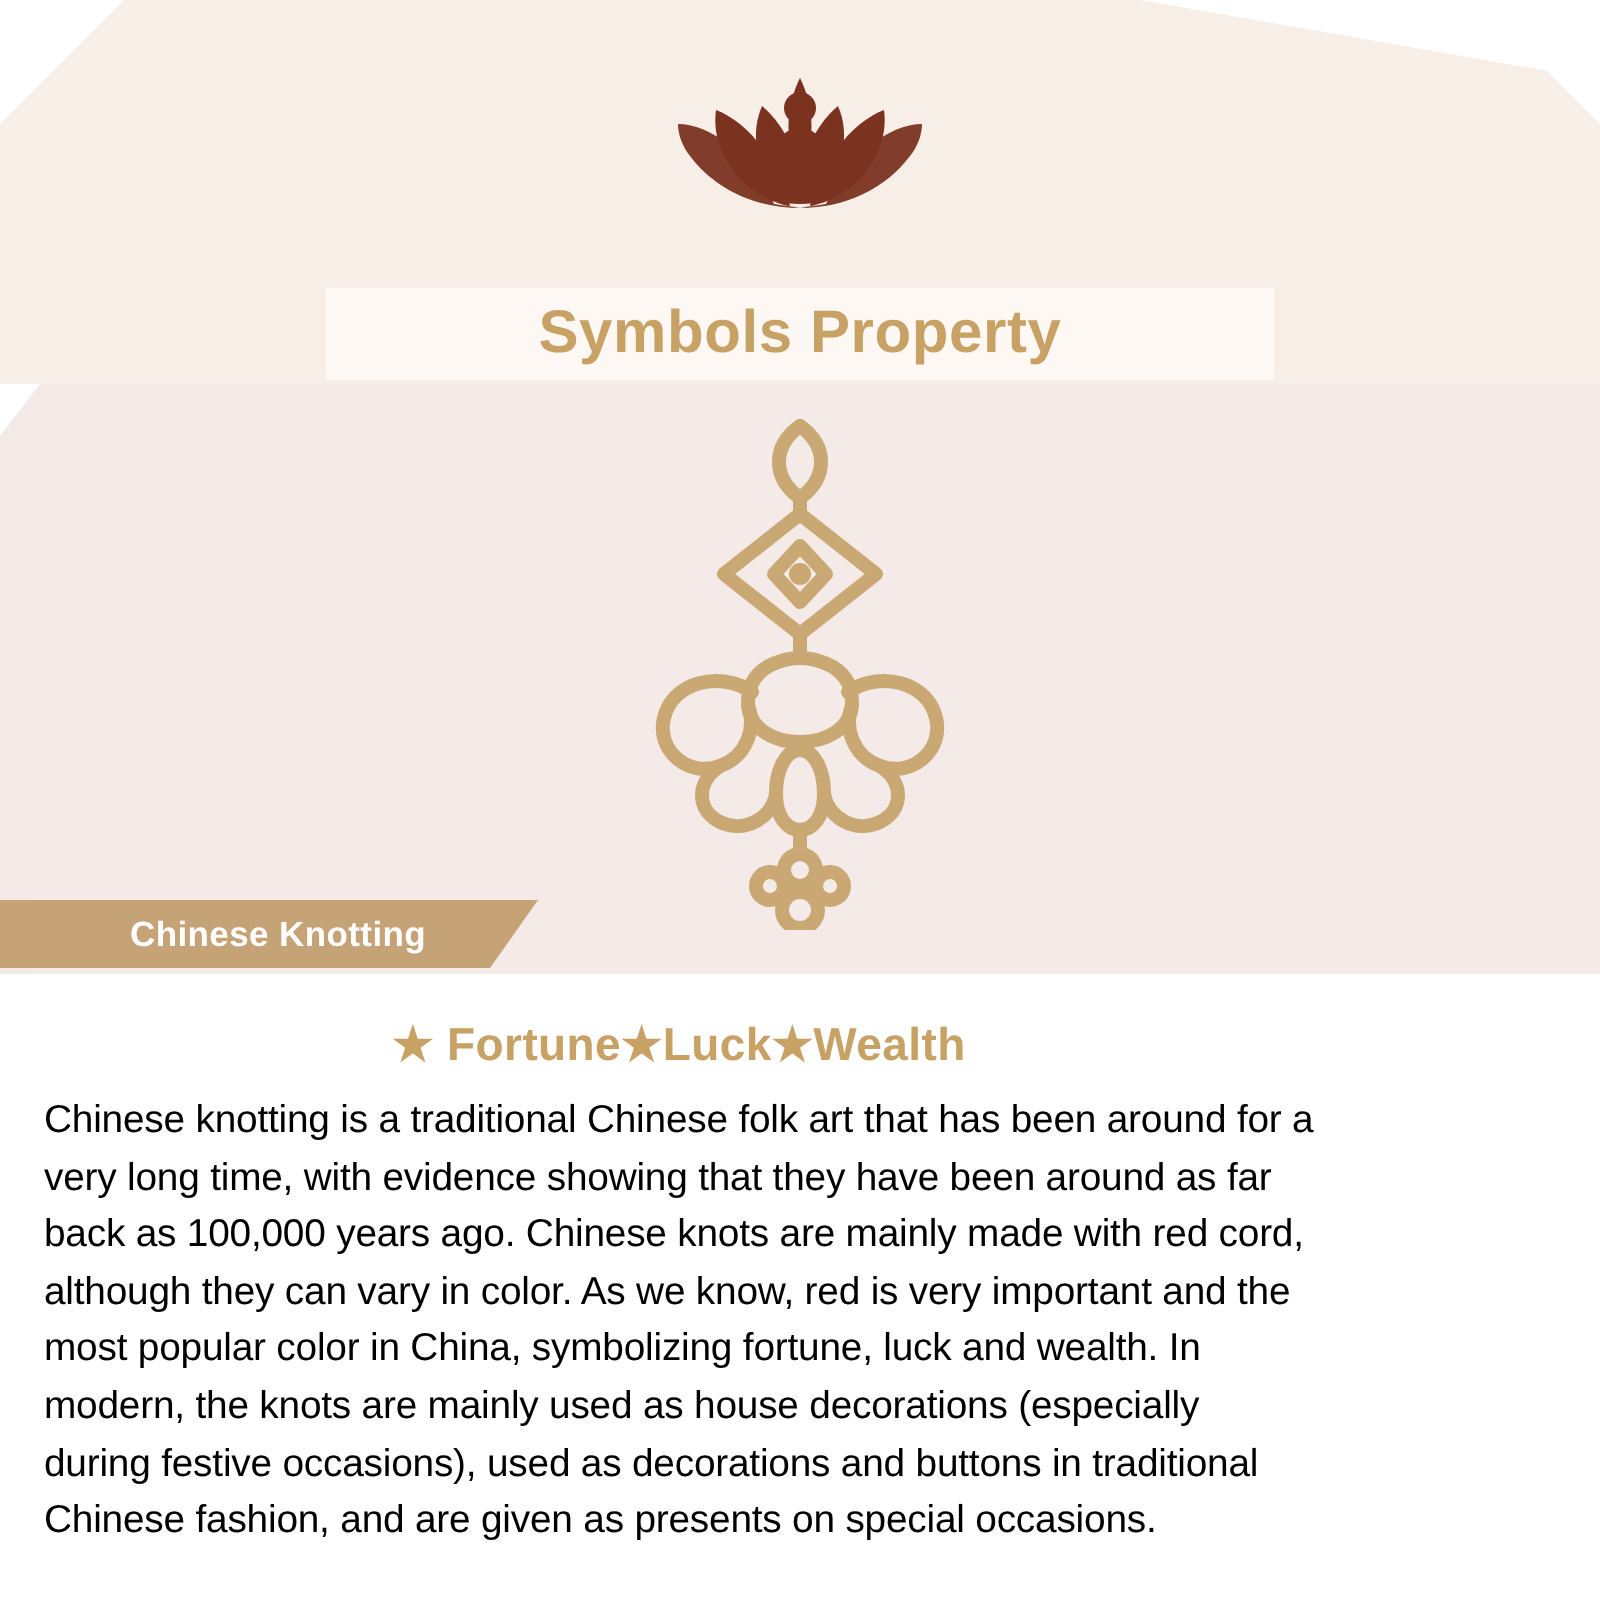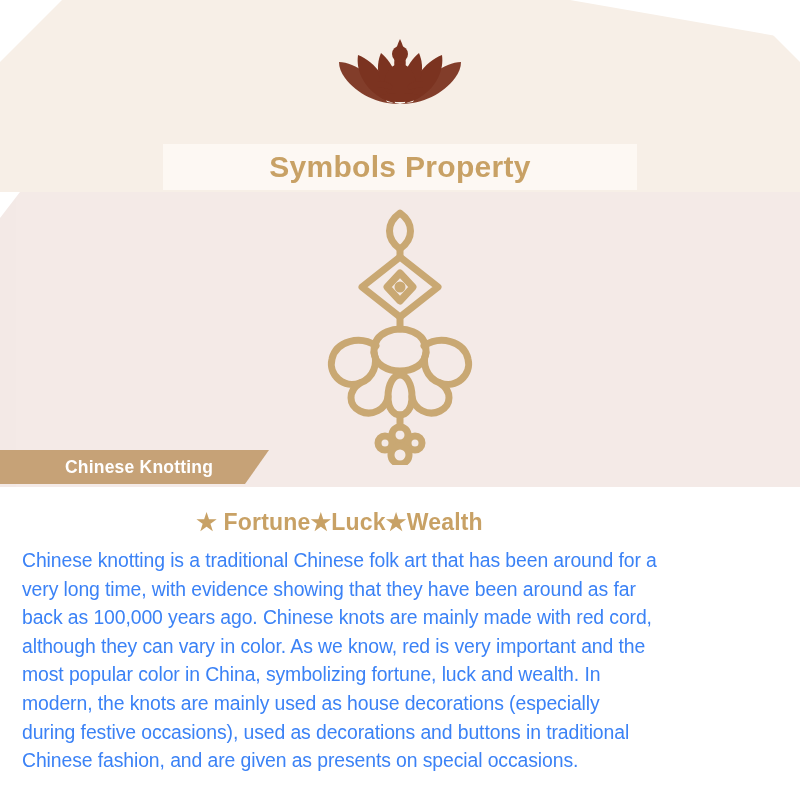--- a/index.html
+++ b/index.html
@@ -160,21 +160,21 @@
     text-align: center;
     font-size: 23px;
     font-weight: 700;
     color: #c8a165;
     letter-spacing: 0.2px;
   }
   .paragraph {
     margin: 10px 22px 0 22px;
     font-size: 19.4px;
     line-height: 28.6px;
-    color: #3b82f6;
+    color: #000000;
     text-align: left;
     letter-spacing: -0.1px;
   }
 </style>
 </head>
 <body>
 
 <div class="page">
 
   <div class="top-band"></div>

